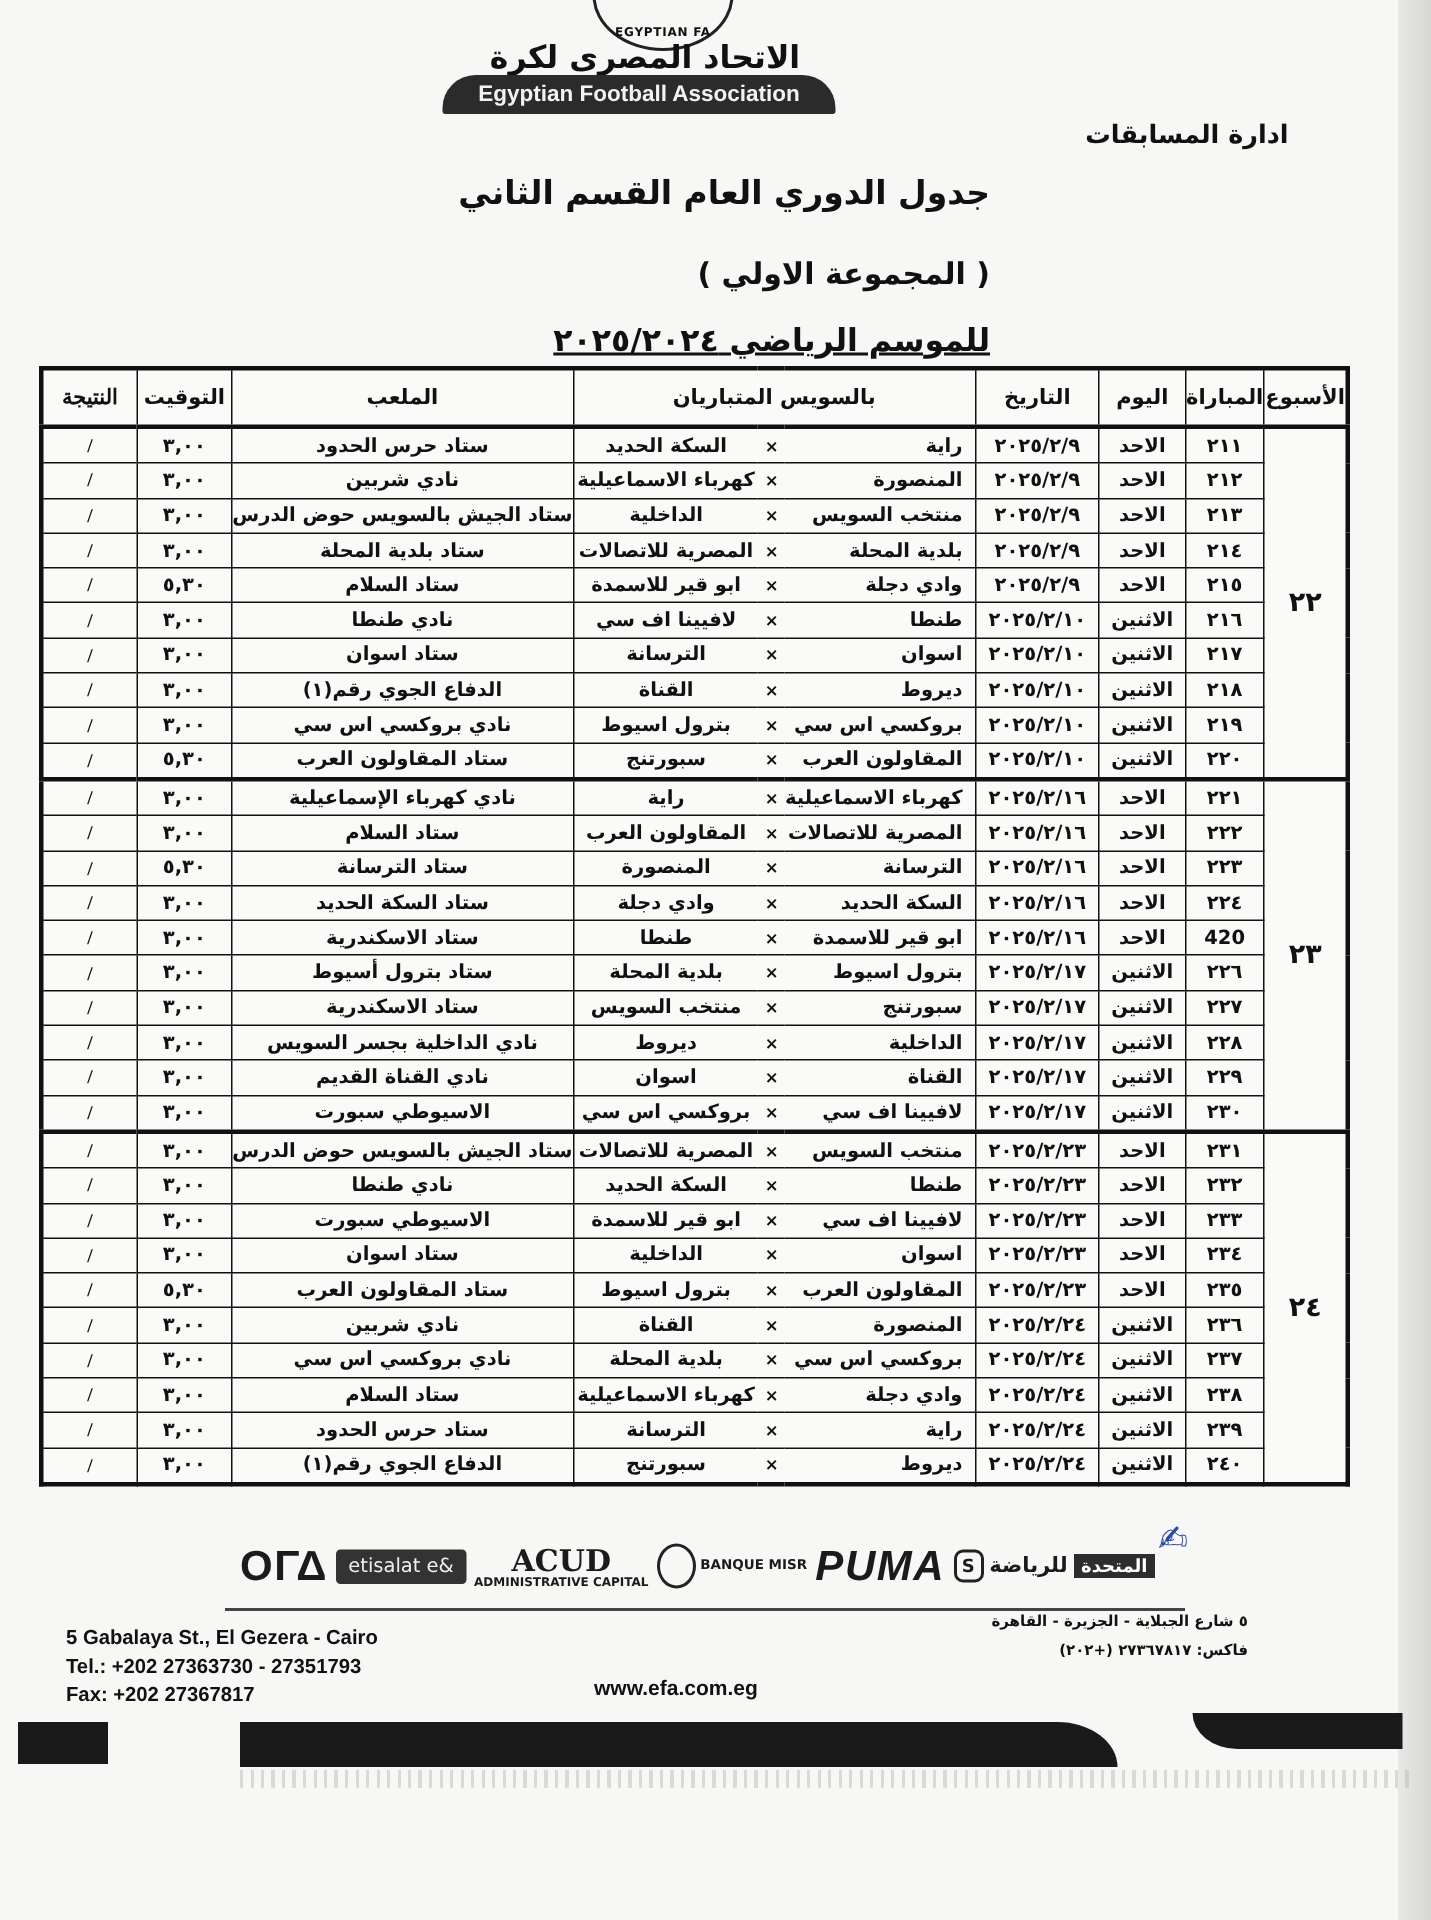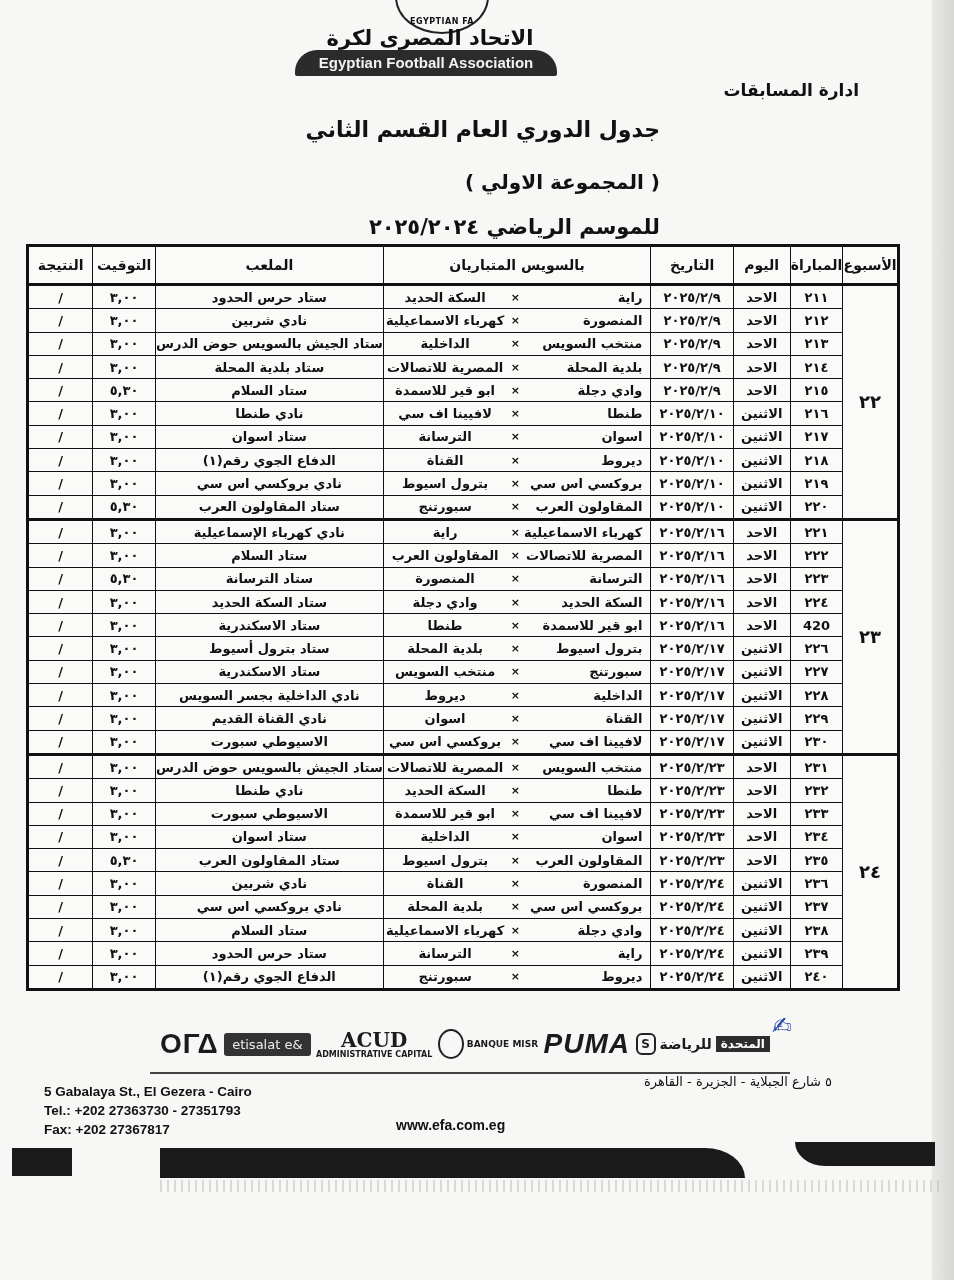--- a/index.html
+++ b/index.html
@@ -34,21 +34,21 @@
   .dept {
     position: absolute; right: 95px; top: 80px; direction: rtl;
     font-size: 17px; font-weight: bold;
   }
   .title-block {
     position: absolute; left: 260px; width: 400px; text-align: right; direction: rtl;
     font-weight: bold;
   }
   .t1 { top: 117px; font-size: 22px; }
   .t2 { top: 170px; font-size: 20px; }
-  .t3 { top: 215px; font-size: 21px; text-decoration-thickness: 2px; }
+  .t3 { top: 215px; font-size: 21px; text-decoration: underline; text-decoration-thickness: 2px; }
 
   
   .schedule {
     position: absolute; left: 26px; top: 244px; width: 874px;
     border-collapse: collapse; direction: rtl;
     border: 3px solid #111;
     font-size: 13px; font-weight: bold;
     background: #fafaf8;
   }
   .schedule th, .schedule td {
@@ -59,21 +59,21 @@
   .schedule td.week { font-size: 18px; width: 54px; }
   .schedule tr.group-start td { border-top: 3px solid #111; }
   .col-num { width: 42px; margin-left: 48px; }
   .col-day { width: 60px; }
   .col-date { width: 86px; }
   .col-team1 { width: 116px; text-align: right !important; padding-right: 8px !important; }
   .col-vs { width: 20px; font-size: 11px; }
   .col-team2 { width: 124px; }
   .col-venue { width: 202px; }
   .col-time { width: 64px; }
-  .col-result { width: 68px; }
+  .col-result { width: 68px; font-family: Liberation Serif, serif; }
   .teams-head { width: 260px; }
 
   
   .signature {
     position: absolute; left: 772px; top: 1012px; width: 44px; height: 30px;
     color: #2848a8; font-size: 24px; font-style: italic;
   }
   .sponsors {
     position: absolute; left: 160px; top: 1014px; width: 610px; height: 60px;
     display: flex; align-items: center; justify-content: space-between; direction: ltr;
@@ -90,21 +90,21 @@
   .sp-united .box { background: #2d2d2d; color: #fff; padding: 1px 5px; font-size: 12px; }
   .sp-united .sicon { border: 2px solid #222; border-radius: 6px; width: 16px; height: 18px; font-size: 12px; text-align: center; line-height: 18px; }
   .footer-rule {
     position: absolute; left: 150px; top: 1072px; width: 640px; height: 2px; background: #444;
   }
   .addr-en {
     position: absolute; left: 44px; top: 1082px; font-size: 13.5px; font-weight: bold; line-height: 19px;
     font-family: "Liberation Sans", sans-serif;
   }
   .addr-ar {
-    position: absolute; right: 122px; top: 1072px; direction: rtl; font-size: 13px; font-weight: normal; line-height: 19px;
+    position: absolute; right: 122px; top: 1072px; direction: rtl; font-size: 10px; font-weight: bold; line-height: 19px;
   }
   .website {
     position: absolute; left: 396px; top: 1117px; font-size: 14px; font-weight: bold;
     font-family: "Liberation Sans", sans-serif;
   }
   .band-left { position: absolute; left: 12px; top: 1148px; width: 60px; height: 28px; background: #1a1a1a; }
   .band-mid { position: absolute; left: 160px; top: 1148px; width: 585px; height: 30px; background: #1a1a1a; border-top-right-radius: 40px 30px; }
   .band-right { position: absolute; left: 795px; top: 1142px; width: 140px; height: 24px; background: #1a1a1a; border-bottom-left-radius: 30px 24px; }
   .band-noise { position: absolute; left: 160px; top: 1180px; width: 780px; height: 12px; background: repeating-linear-gradient(90deg, #bbb 0 2px, transparent 2px 7px); opacity: 0.5; }
 </style>
@@ -495,18 +495,19 @@
 <div class="footer-rule"></div>
 
 <div class="addr-en">
   <div>5 Gabalaya St., El Gezera - Cairo</div>
   <div>Tel.: +202 27363730 - 27351793</div>
   <div>Fax: +202 27367817</div>
 </div>
 <div class="website">www.efa.com.eg</div>
 <div class="addr-ar">
   <div>٥ شارع الجبلاية - الجزيرة - القاهرة</div>
+  <div>فاكس: ٢٧٣٦٧٨١٧ (+٢٠٢)</div>
 </div>
 
 <div class="band-left"></div>
 <div class="band-mid"></div>
 <div class="band-right"></div>
 <div class="band-noise"></div>
 
 </body></html>

